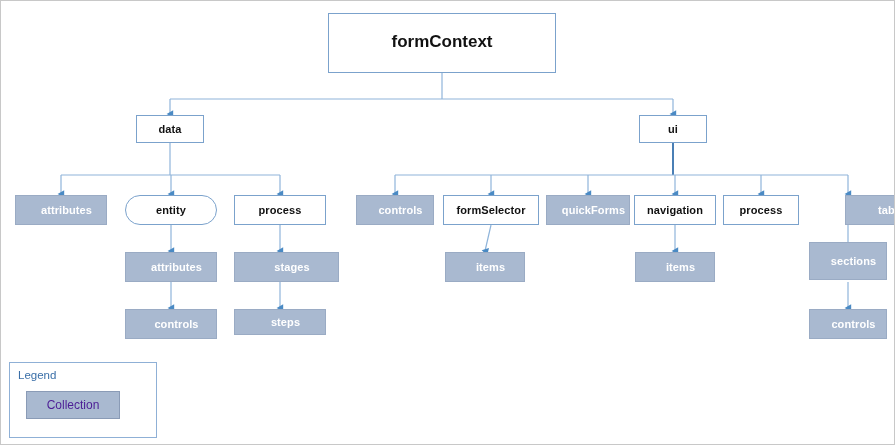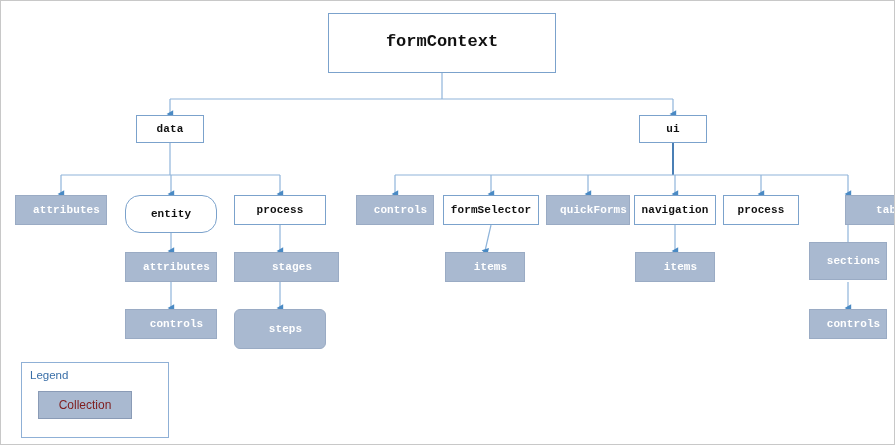--- a/index.html
+++ b/index.html
@@ -29,21 +29,20 @@
   }
   .node {
     position: absolute;
     box-sizing: border-box;
     display: flex;
     align-items: center;
     justify-content: center;
     flex-direction: column;
     text-align: center;
     line-height: 1.15;
-    font-family: Liberation Mono, monospace;
   }
   .node.plain {
     background: #ffffff;
     border: 1px solid #7ba2cc;
     color: #111111;
   }
   .node.collection {
     background: #a9b9d0;
     border: 1px solid #9aabc4;
     color: #ffffff;
@@ -64,21 +63,21 @@
     color: #111111;
     margin-bottom: 2px;
   }
   .node.root .lbl-sub {
     font-size: 11.5px;
     font-weight: bold;
     color: #111111;
   }
   #legend-box {
     position: absolute;
-    left: 20px;
+    left: 8px;
     top: 361px;
     width: 148px;
     height: 76px;
     box-sizing: border-box;
     background: #ffffff;
     border: 1px solid #8fb0d6;
   }
   #legend-title {
     position: absolute;
     left: 8px;
@@ -91,21 +90,21 @@
     left: 16px;
     top: 28px;
     width: 94px;
     height: 28px;
     box-sizing: border-box;
     background: #a9b9d0;
     border: 1px solid #8a9bb6;
     display: flex;
     align-items: center;
     justify-content: center;
-    color: #7f1d1d;
+    color: #4c1d95;
     font-size: 12px;
   }
 </style>
 </head>
 <body>
 
 <div id="canvas">
 
   <svg id="edges" viewBox="0 0 895 445" width="895" height="445" aria-hidden="true">
     <defs>
@@ -148,21 +147,21 @@
       </div>
       <div class="node plain" id="node-data" style="left: 135px; top: 114px; width: 68px; height: 28px;">
         <div class="lbl">data</div>
       </div>
       <div class="node plain" id="node-ui" style="left: 638px; top: 114px; width: 68px; height: 28px;">
         <div class="lbl">ui</div>
       </div>
       <div class="node collection" id="node-data-attributes" style="left: 14px; top: 194px; width: 92px; height: 30px;">
         <div class="lbl">attributes</div>
       </div>
-      <div class="node plain" id="node-entity" style="left: 124px; top: 194px; width: 92px; height: 38px; border-radius: 15px;">
+      <div class="node plain" id="node-entity" style="left: 124px; top: 194px; width: 92px; height: 30px; border-radius: 15px;">
         <div class="lbl">entity</div>
       </div>
       <div class="node plain" id="node-data-process" style="left: 233px; top: 194px; width: 92px; height: 30px;">
         <div class="lbl">process</div>
       </div>
       <div class="node collection" id="node-ui-controls" style="left: 355px; top: 194px; width: 78px; height: 30px;">
         <div class="lbl">controls</div>
       </div>
       <div class="node plain" id="node-formSelector" style="left: 442px; top: 194px; width: 96px; height: 30px;">
         <div class="lbl">formSelector</div>
@@ -190,21 +189,21 @@
       </div>
       <div class="node collection" id="node-navigation-items" style="left: 634px; top: 251px; width: 80px; height: 30px;">
         <div class="lbl">items</div>
       </div>
       <div class="node collection" id="node-tabs-sections" style="left: 808px; top: 241px; width: 78px; height: 38px;">
         <div class="lbl">sections</div>
       </div>
       <div class="node collection" id="node-entity-controls" style="left: 124px; top: 308px; width: 92px; height: 30px;">
         <div class="lbl">controls</div>
       </div>
-      <div class="node collection" id="node-process-steps" style="left: 233px; top: 308px; width: 92px; height: 40px; border-radius: 6px;">
+      <div class="node collection" id="node-process-steps" style="left: 233px; top: 308px; width: 92px; height: 26px;">
         <div class="lbl">steps</div>
       </div>
       <div class="node collection" id="node-sections-controls" style="left: 808px; top: 308px; width: 78px; height: 30px;">
         <div class="lbl">controls</div>
       </div>
     </div>
 
   <div id="legend-box">
     <div id="legend-title">Legend</div>
     <div id="legend-swatch">Collection</div>

